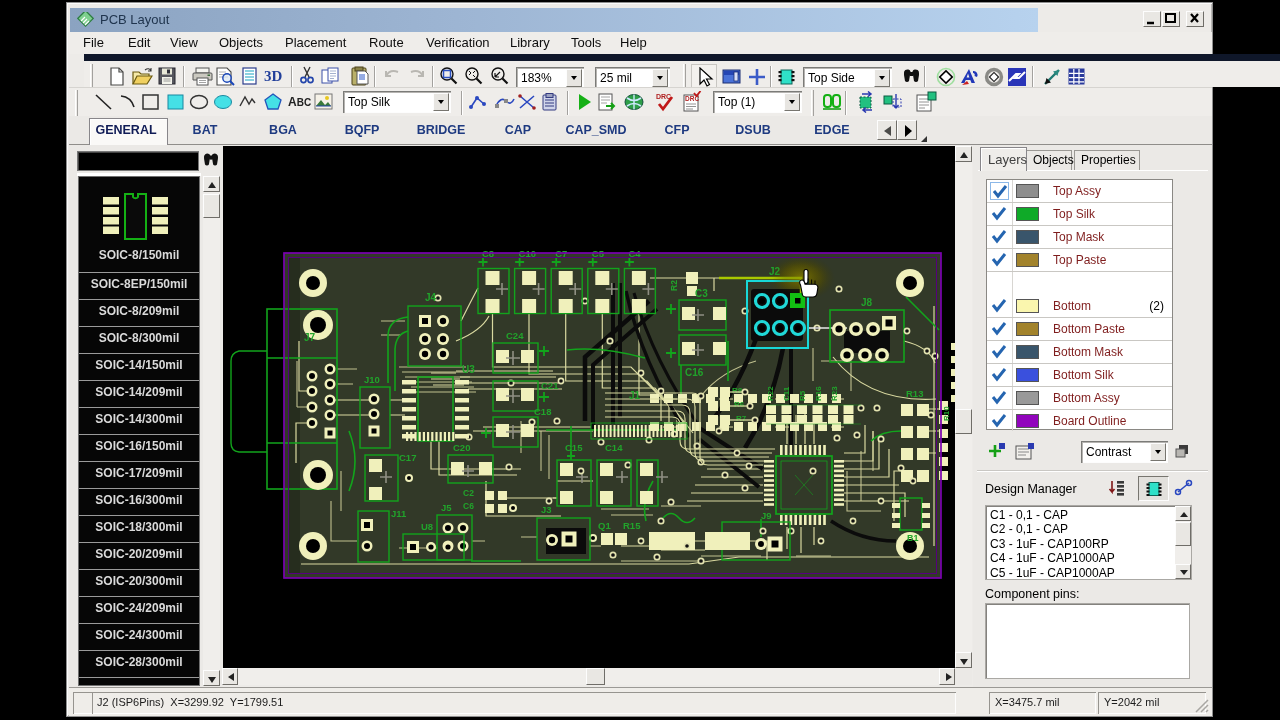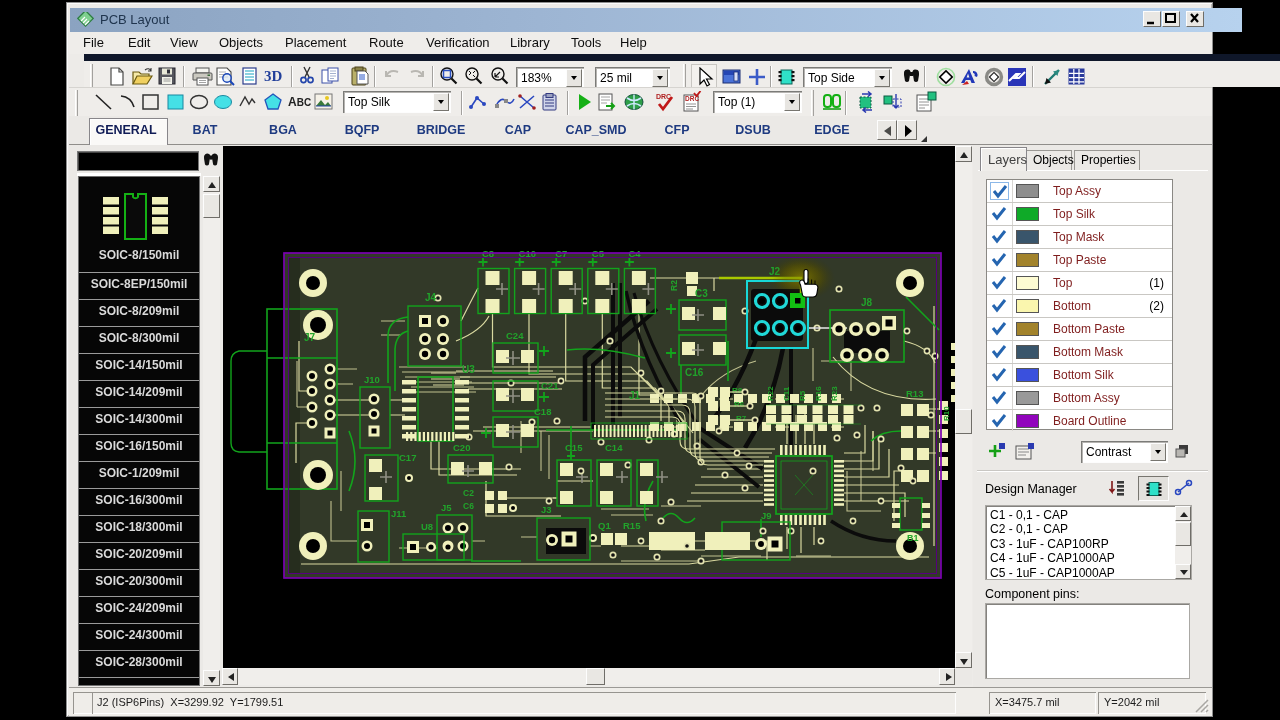--- a/index.html
+++ b/index.html
@@ -22,21 +22,21 @@
 .lyrow{position:absolute;left:0;width:100%;height:23px;border-bottom:1px solid #c9c7c3}
 .lytxt{position:absolute;left:66px;top:4px;font-size:12px;color:#7f1d1d;white-space:nowrap}
 .lynum{position:absolute;right:8px;top:4px;font-size:12px;color:#000}
 .swatch{position:absolute;left:29px;top:4px;width:23px;height:14px;border:1px solid #555}
 .chk{position:absolute;left:3px;top:2px;width:19px;height:18px}
 </style>
 </head>
 <body>
 <div id="win">
 
-<div class="abs" style="left:3px;top:5px;width:1172px;height:24px;background:linear-gradient(90deg,#8ba3c1 0%,#9db5d3 40%,#b7d2ee 100%)">
+<div class="abs" style="left:3px;top:5px;width:968px;height:24px;background:linear-gradient(90deg,#8ba3c1 0%,#9db5d3 40%,#b7d2ee 100%)">
  <svg class="abs" style="left:7px;top:4px" width="17" height="17" viewBox="0 0 17 17">
   <rect x="1.5" y="1.5" width="11" height="11" transform="rotate(45 8.5 8.5)" fill="#7fd08f" stroke="#2e7d44" stroke-width="1.3"></rect>
   <path d="M4,9 L8,5 M6,11 L10,7 M8,13 L12,9" stroke="#fff" stroke-width="1.2"></path>
  </svg>
  <span class="abs" style="left:30px;top:4px;font-size:13px;color:#20354e">PCB Layout</span>
  <div class="sbtn" style="left:1073px;top:3px;width:18px;height:16px"><svg width="16" height="14">
           <path d="M3,11 h7" stroke="#000" stroke-width="2.5"></path>
         </svg></div>
  <div class="sbtn" style="left:1092px;top:3px;width:18px;height:16px"><svg width="16" height="14">
           <rect x="3" y="2" width="9" height="8" fill="none" stroke="#000" stroke-width="2"></rect>
@@ -374,21 +374,21 @@
   <div class="lrow" style="top:154px">SOIC-8/300mil</div>
         <div class="lsep" style="top:176px"></div>
   <div class="lrow" style="top:181px">SOIC-14/150mil</div>
         <div class="lsep" style="top:203px"></div>
   <div class="lrow" style="top:208px">SOIC-14/209mil</div>
         <div class="lsep" style="top:230px"></div>
   <div class="lrow" style="top:235px">SOIC-14/300mil</div>
         <div class="lsep" style="top:257px"></div>
   <div class="lrow" style="top:262px">SOIC-16/150mil</div>
         <div class="lsep" style="top:284px"></div>
-  <div class="lrow" style="top:289px">SOIC-1/209mil</div>
+  <div class="lrow" style="top:289px">SOIC-17/209mil</div>
         <div class="lsep" style="top:311px"></div>
   <div class="lrow" style="top:316px">SOIC-16/300mil</div>
         <div class="lsep" style="top:338px"></div>
   <div class="lrow" style="top:343px">SOIC-18/300mil</div>
         <div class="lsep" style="top:365px"></div>
   <div class="lrow" style="top:370px">SOIC-20/209mil</div>
         <div class="lsep" style="top:392px"></div>
   <div class="lrow" style="top:397px">SOIC-20/300mil</div>
         <div class="lsep" style="top:419px"></div>
   <div class="lrow" style="top:424px">SOIC-24/209mil</div>
@@ -1052,28 +1052,20 @@
           <span class="swatch" style="background:#39556b"></span>
           <span class="lytxt">Top Mask</span>
         </div>
   <div class="lyrow" style="top:69px">
           <span class="chk"><svg width="17" height="16">
               <path d="M3,8 l4,5 8,-10" fill="none" stroke="#2565b0" stroke-width="3"></path>
             </svg></span>
           <span class="swatch" style="background:#a2832c"></span>
           <span class="lytxt">Top Paste</span>
         </div>
-  <div class="lyrow" style="top:92px">
-          <span class="chk"><svg width="17" height="16">
-              <path d="M3,8 l4,5 8,-10" fill="none" stroke="#2565b0" stroke-width="3"></path>
-            </svg></span>
-          <span class="swatch" style="background:#fdfbd2"></span>
-          <span class="lytxt">Top</span>
-          <span class="lynum">(1)</span>
-        </div>
   <div class="lyrow" style="top:115px">
           <span class="chk"><svg width="17" height="16">
               <path d="M3,8 l4,5 8,-10" fill="none" stroke="#2565b0" stroke-width="3"></path>
             </svg></span>
           <span class="swatch" style="background:#faf6ae"></span>
           <span class="lytxt">Bottom</span>
           <span class="lynum">(2)</span>
         </div>
   <div class="lyrow" style="top:138px">
           <span class="chk"><svg width="17" height="16">

